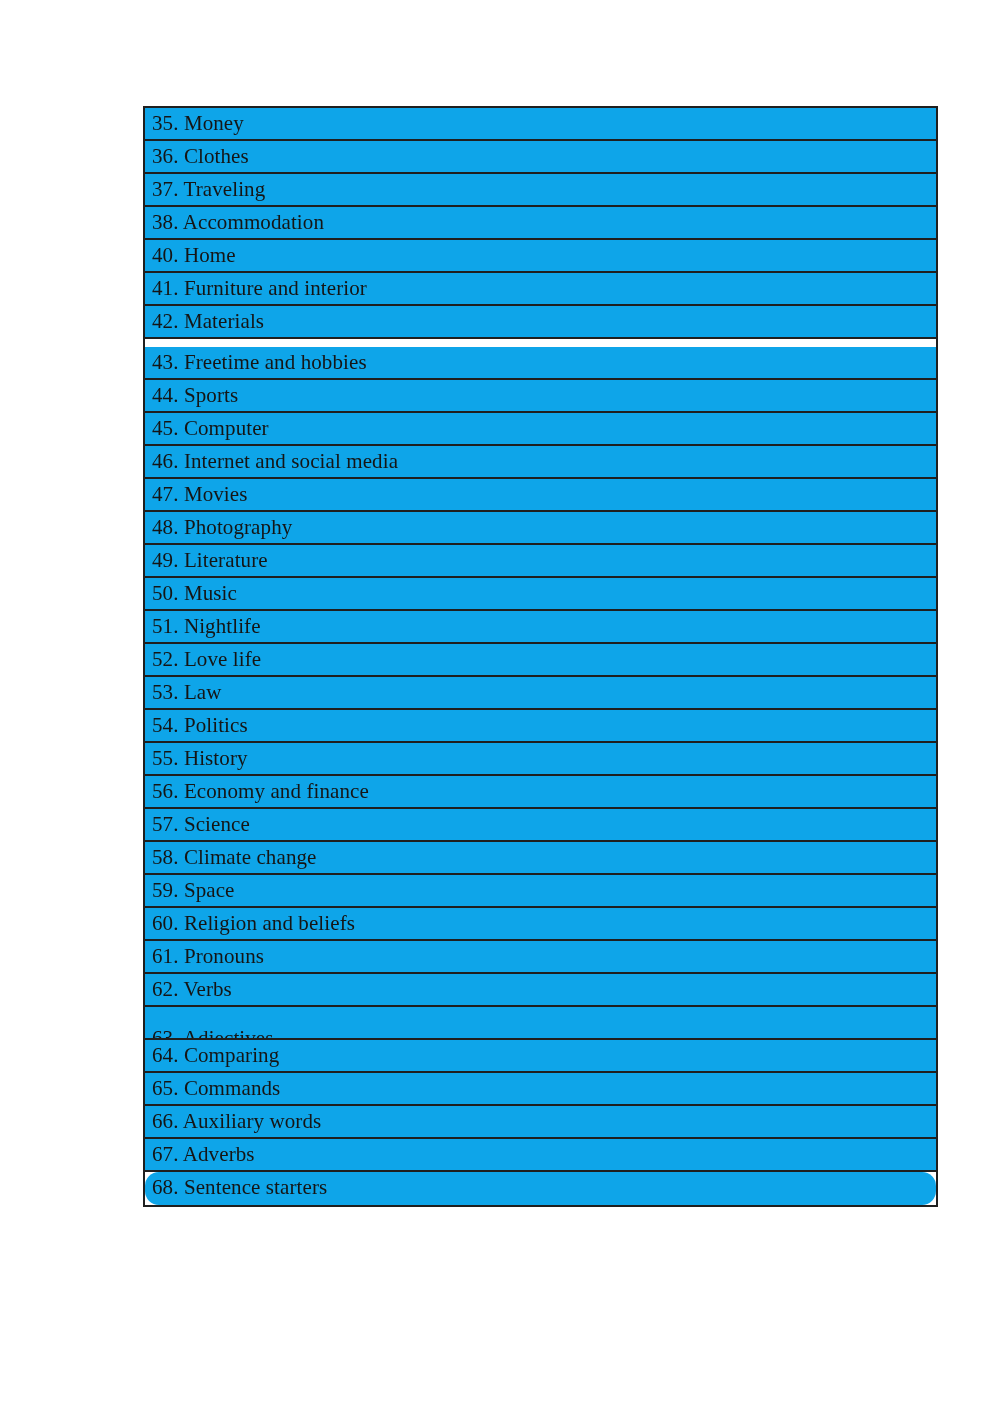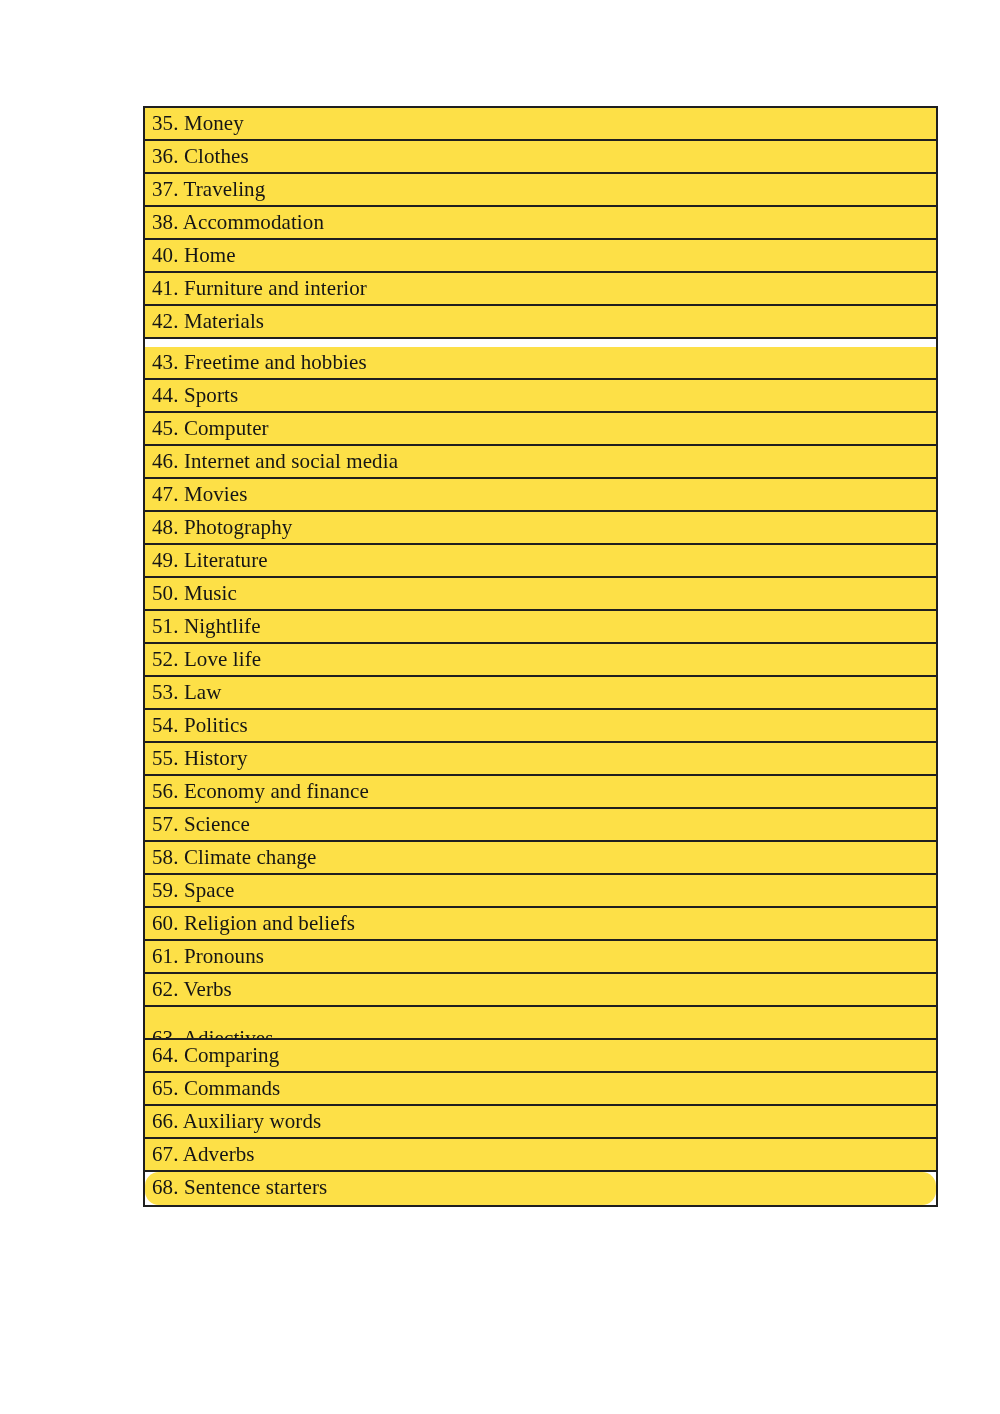--- a/index.html
+++ b/index.html
@@ -21,21 +21,21 @@
     top: 106px;
     width: 795px;
     box-sizing: border-box;
     border: 2px solid #1f1f1f;
     background: #ffffff;
   }
   .topic-row {
     box-sizing: border-box;
     height: 33px;
     border-bottom: 2px solid #1f1f1f;
-    background: #fde047;
+    background: #0ea5e9;
     overflow: hidden;
   }
   .topic-row:last-child {
     border-bottom: none;
   }
   .topic-row span {
     display: block;
     padding-left: 7px;
     font-size: 21px;
     line-height: 31px;

